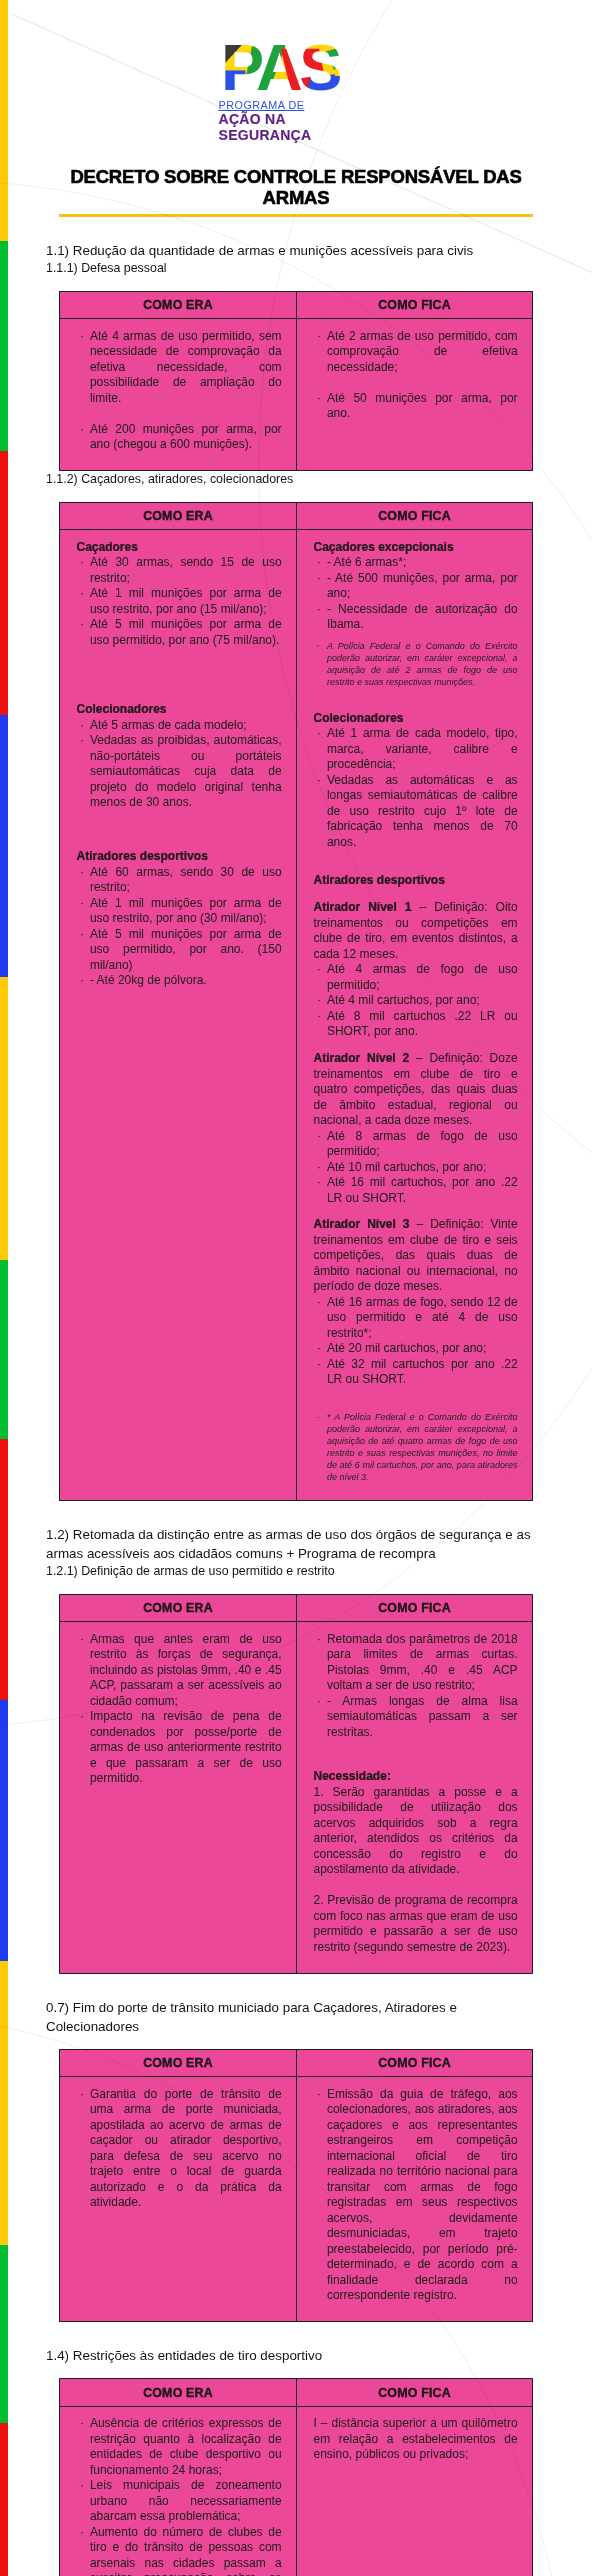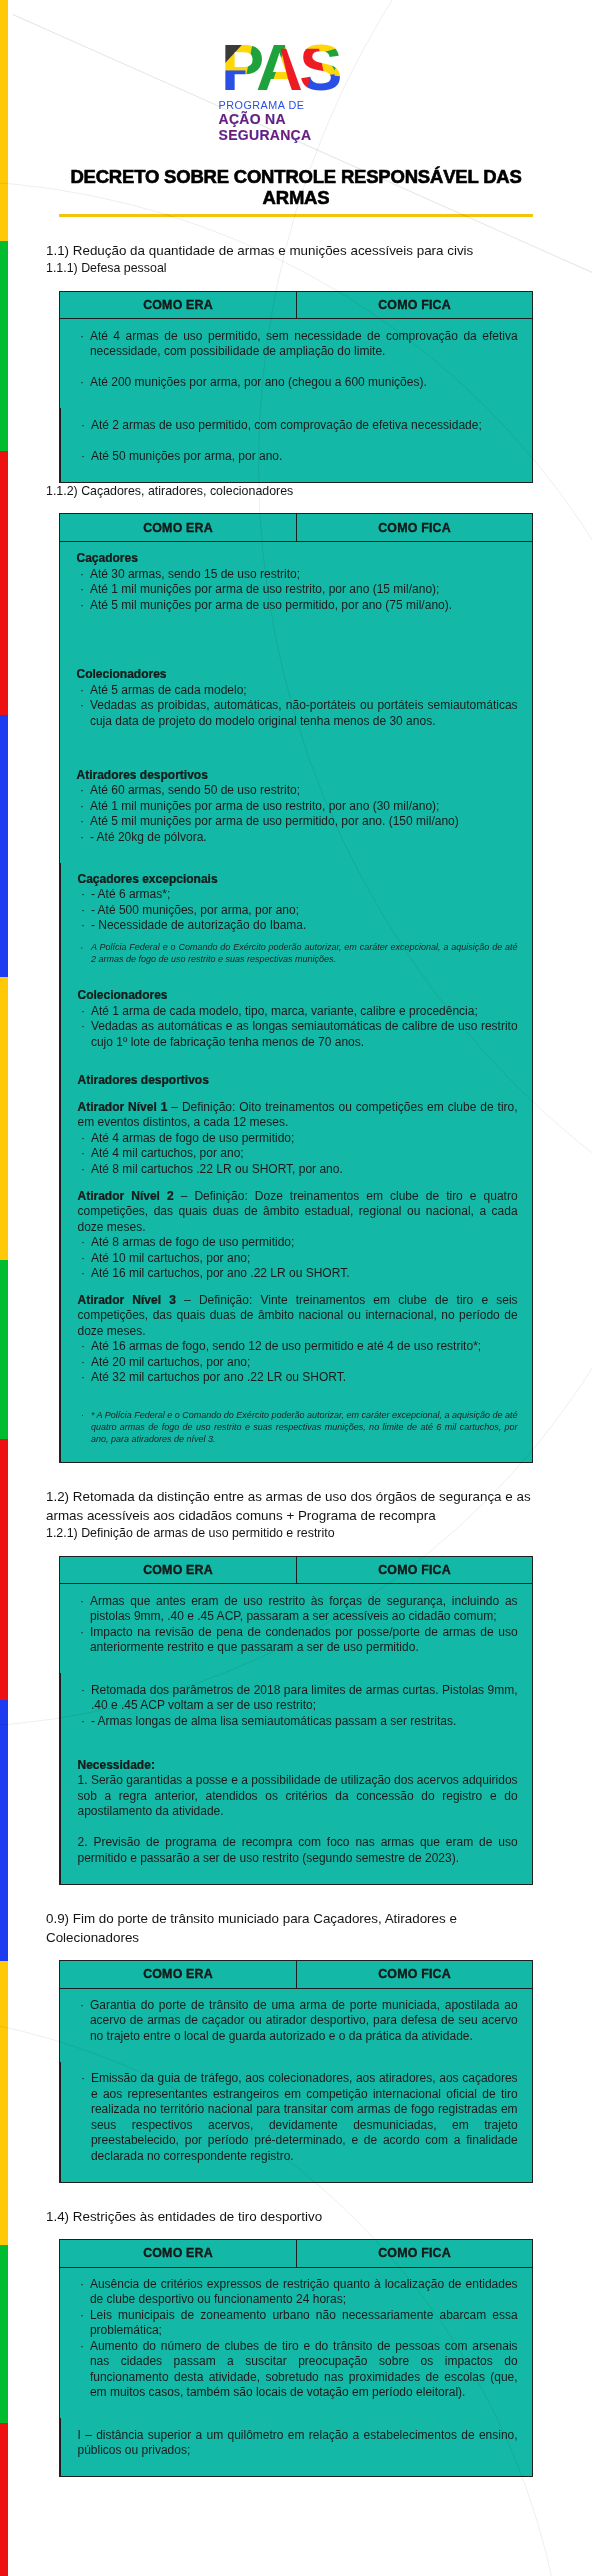--- a/index.html
+++ b/index.html
@@ -8,36 +8,36 @@
   
   #stripe{position:absolute;left:0;top:0;width:7.7px;height:3934px;}
   #stripe .seg{width:7.7px;}
   
   .decor{position:absolute;border:0.5px solid rgba(0,0,0,0.07);border-radius:50%;pointer-events:none;}
   .dline{position:absolute;height:0.5px;background:rgba(0,0,0,0.10);transform-origin:left top;pointer-events:none;}
   
   #logo-wrap{padding-top:40px;text-align:center;}
   #logo-svg{display:block;margin:0 auto;}
   .logo-sub1{margin:5.2px 0 0 0;text-align:left;width:155px;margin-left:auto;margin-right:auto;
-             font-size:10.8px;letter-spacing:0.5px;color:#2a4fe4;font-weight:400;}
+             font-size:10.8px;letter-spacing:0.5px;color:#2a4fe4;font-weight:400;text-decoration:underline;}
   .logo-sub2{text-align:left;width:155px;margin-left:auto;margin-right:auto;
              font-size:14px;letter-spacing:0.3px;color:#701a75;font-weight:700;-webkit-text-stroke:0.2px #2a4fe4;}
   #page-title{margin:24px auto 0 auto;width:479px;text-align:center;font-size:18.5px;font-weight:700;
               letter-spacing:-0.2px;color:#000;-webkit-text-stroke:0.6px #000;line-height:1.1;}
   #title-underline{margin:5.7px auto 0 auto;width:474px;height:3.6px;background:#f2c40f;}
   
   #sections{width:592px;}
   .sec-h{margin:24px 0 0 46px;width:495px;font-size:13.4px;line-height:19px;color:#141414;}
   .sub-h{margin:0 0 0 46px;width:495px;font-size:12.4px;line-height:17.5px;color:#141414;}
-  .ct{margin:13.4px 0 0 59px;width:474px;border:1.5px solid #1f1f1f;background:#14b8a6;box-sizing:border-box;}
+  .ct{margin:13.4px 0 0 59px;width:474px;border:1.5px solid #1f1f1f;background:#ec4899;box-sizing:border-box;}
   .ct-head{display:grid;grid-template-columns:1fr 1fr;border-bottom:1.5px solid #1f1f1f;}
   .ct-head .hcell{padding:6.2px 4.1px;text-align:center;font-weight:700;font-size:12.4px;
                   -webkit-text-stroke:0.3px #000;letter-spacing:0.2px;}
   .ct-head .hcell+.hcell{border-left:1px solid #1f1f1f;}
-  .ct-body{display:grid;grid-template-columns:1fr;}
+  .ct-body{display:grid;grid-template-columns:1fr 1fr;}
   .ct-body .cell{padding:9.3px 14.4px 17.5px 16.5px;box-sizing:border-box;}
   .ct-body .cell+.cell{border-left:1px solid #1f1f1f;}
   .cell{font-size:12px;line-height:15.5px;text-align:justify;text-align-last:left;hyphens:auto;}
   .it-h{font-weight:700;margin-top:23px;-webkit-text-stroke:0.2px #000;}
   .it-h:first-child{margin-top:0;}
   .it-b{position:relative;padding-left:13.4px;}
   .it-b::before{content:"·";position:absolute;left:3.6px;top:0;}
   .it-p{margin-top:0;}
   .it-pl{margin-top:11.3px;}
   .it-pl b{-webkit-text-stroke:0.2px #000;}
@@ -130,21 +130,21 @@
           <div class="it-b">Até 30 armas, sendo 15 de uso restrito;</div>
           <div class="it-b">Até 1 mil munições por arma de uso restrito, por ano (15 mil/ano);</div>
           <div class="it-b">Até 5 mil munições por arma de uso permitido, por ano (75 mil/ano).</div>
           <div class="it-sp"></div>
           <div class="it-sp"></div>
           <div class="it-h">Colecionadores</div>
           <div class="it-b">Até 5 armas de cada modelo;</div>
           <div class="it-b">Vedadas as proibidas, automáticas, não-portáteis ou portáteis semiautomáticas cuja data de projeto do modelo original tenha menos de 30 anos.</div>
           <div class="it-sp"></div>
           <div class="it-h">Atiradores desportivos</div>
-          <div class="it-b">Até 60 armas, sendo 50 de uso restrito;</div>
+          <div class="it-b">Até 60 armas, sendo 30 de uso restrito;</div>
           <div class="it-b">Até 1 mil munições por arma de uso restrito, por ano (30 mil/ano);</div>
           <div class="it-b">Até 5 mil munições por arma de uso permitido, por ano. (150 mil/ano)</div>
           <div class="it-b">- Até 20kg de pólvora.</div>
         </div>
         <div class="cell">
           <div class="it-h">Caçadores excepcionais</div>
           <div class="it-b">- Até 6 armas*;</div>
           <div class="it-b">- Até 500 munições, por arma, por ano;</div>
           <div class="it-b">- Necessidade de autorização do Ibama.</div>
           <div class="it-ci">A Polícia Federal e o Comando do Exército poderão autorizar, em caráter excepcional, a aquisição de até 2 armas de fogo de uso restrito e suas respectivas munições.</div>
@@ -185,21 +185,21 @@
           <div class="it-b">Retomada dos parâmetros de 2018 para limites de armas curtas. Pistolas 9mm, .40 e .45 ACP voltam a ser de uso restrito;</div>
           <div class="it-b">- Armas longas de alma lisa semiautomáticas passam a ser restritas.</div>
           <div class="it-sp"></div>
           <div class="it-hp">Necessidade:</div>
           <div class="it-p">1. Serão garantidas a posse e a possibilidade de utilização dos acervos adquiridos sob a regra anterior, atendidos os critérios da concessão do registro e do apostilamento da atividade.</div>
           <div class="it-sp"></div>
           <div class="it-p">2. Previsão de programa de recompra com foco nas armas que eram de uso permitido e passarão a ser de uso restrito (segundo semestre de 2023).</div>
         </div>
       </div>
     </div>
-    <div class="sec-h">0.9) Fim do porte de trânsito municiado para Caçadores, Atiradores e Colecionadores</div>
+    <div class="sec-h">0.7) Fim do porte de trânsito municiado para Caçadores, Atiradores e Colecionadores</div>
     <div class="ct">
       <div class="ct-head">
         <div class="hcell">COMO ERA</div>
         <div class="hcell">COMO FICA</div>
       </div>
       <div class="ct-body">
         <div class="cell">
           <div class="it-b">Garantia do porte de trânsito de uma arma de porte municiada, apostilada ao acervo de armas de caçador ou atirador desportivo, para defesa de seu acervo no trajeto entre o local de guarda autorizado e o da prática da atividade.</div>
         </div>
         <div class="cell">

